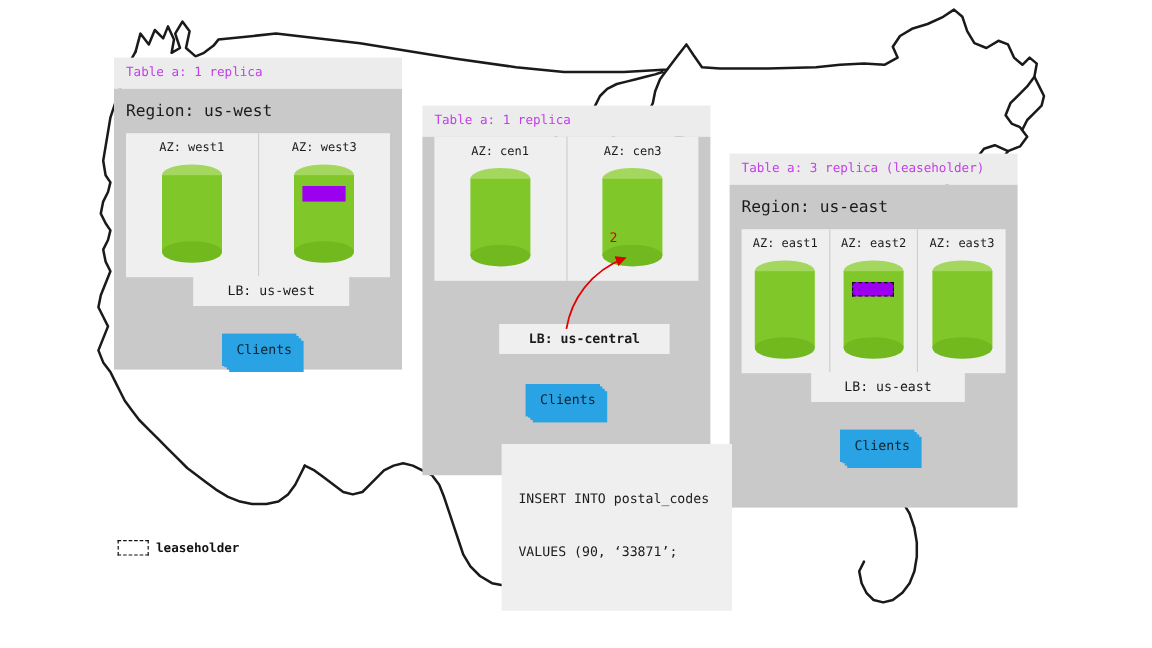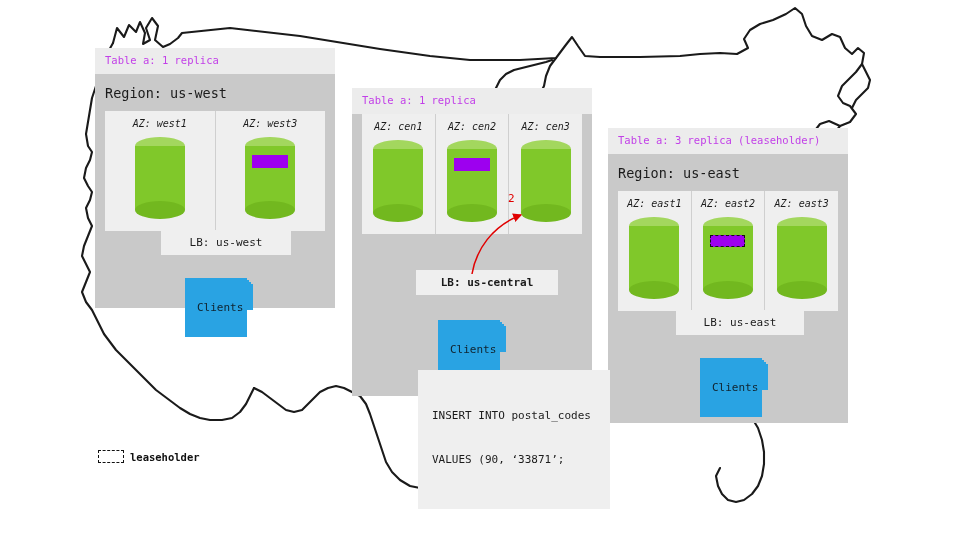--- a/index.html
+++ b/index.html
@@ -23,21 +23,21 @@
     letter-spacing:0px;
     padding:7px 0 7px 10px;
     line-height:1.1;
     white-space:nowrap;
   }
   .region-body{background:#c9c9c9;padding:0 0 0 0;}
   .region-title{
     color:#1b1b1b;font-size:13.5px;padding:11px 0 10px 10px;white-space:nowrap;
   }
   .az-strip{
-    background:#efefef;margin:0 10px;display:flex;font-style:italic;
+    background:#efefef;margin:0 10px;display:flex;
   }
   .az-cell{
     flex:1 1 0;position:relative;
     border-right:1px solid #cfcfcf;
     display:flex;flex-direction:column;align-items:center;
     padding:7px 0 12px 0;
   }
   .az-cell:last-child{border-right:none;}
   .az-label{font-size:10px;color:#1b1b1b;white-space:nowrap;margin-bottom:8px;}
 
@@ -69,21 +69,21 @@
     padding:6px 12px;white-space:nowrap;
     text-align:center;z-index:4;
   }
 
   
   .clients{position:absolute;z-index:4;}
   .clients .sh{position:absolute;background:#29a3e3;}
   .clients .face{
     position:relative;background:#29a3e3;
     color:#10232e;font-size:11px;
-    padding:23px 12px;white-space:nowrap;text-align:center;
+    padding:7px 12px;white-space:nowrap;text-align:center;
   }
 
   
   .sqlbox{
     position:absolute;background:#efefef;
     font-size:11px;line-height:1.35;color:#1b1b1b;
     padding:9px 12px 11px 14px;white-space:pre;z-index:3;
   }
 
   
@@ -245,29 +245,20 @@
 
         <div class="az-cell">
           <div class="az-label">AZ: cen1</div>
           <div class="cyl" style="width:50px;height:82px;">
             <div class="top" style="height: 18px; background: rgb(163, 215, 94);"></div>
             <div class="body" style="top: 9px; bottom: 9px; background: rgb(128, 200, 42);"></div>
             <div class="bot" style="height: 18px; background: rgb(114, 184, 31);"></div>
           </div>
         </div>
 
-        <div class="az-cell">
-          <div class="az-label">AZ: cen2</div>
-          <div class="cyl" style="width:50px;height:82px;">
-            <div class="top" style="height: 18px; background: rgb(163, 215, 94);"></div>
-            <div class="body" style="top: 9px; bottom: 9px; background: rgb(128, 200, 42);"></div>
-            <div class="bot" style="height: 18px; background: rgb(114, 184, 31);"></div>
-            <div class="replica" style="left: 7px; width: 36px; top: 18px; height: 13px; background: rgb(157, 0, 239);"></div>
-          </div>
-        </div>
 
         <div class="az-cell">
           <div class="az-label">AZ: cen3</div>
           <div class="cyl" style="width:50px;height:82px;">
             <div class="top" style="height: 18px; background: rgb(163, 215, 94);"></div>
             <div class="body" style="top: 9px; bottom: 9px; background: rgb(128, 200, 42);"></div>
             <div class="bot" style="height: 18px; background: rgb(114, 184, 31);"></div>
           </div>
         </div>
 

